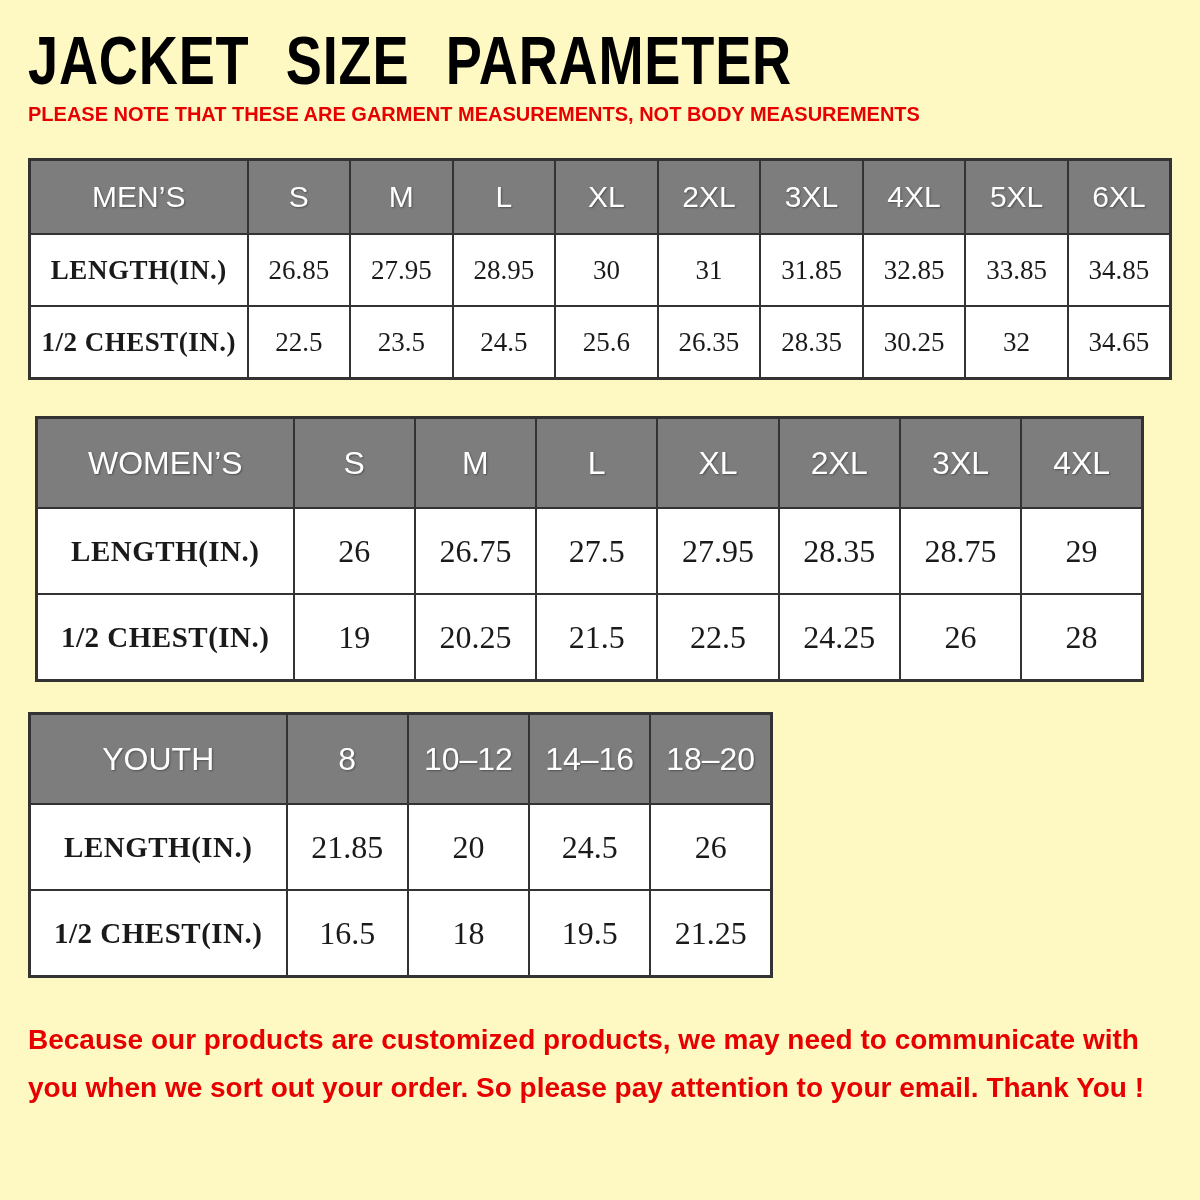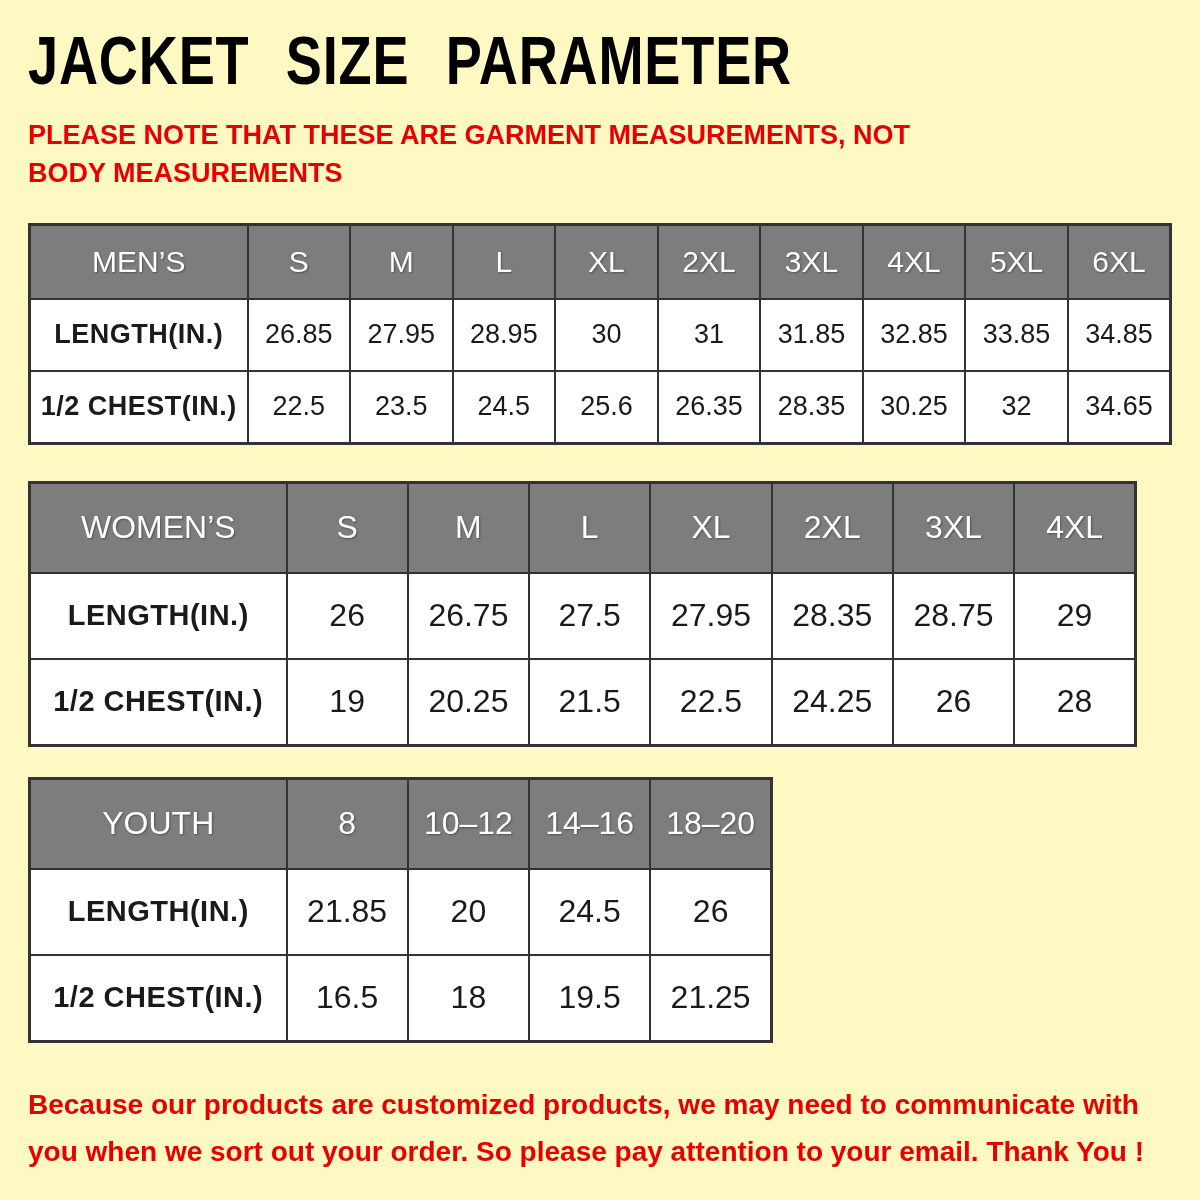--- a/index.html
+++ b/index.html
@@ -23,23 +23,23 @@
     font-weight: 900;
     line-height: 1.0;
     letter-spacing: 1px;
     word-spacing: 0.38em;
     color: #000;
     transform: scale(0.82, 1.04);
     transform-origin: left top;
     white-space: nowrap;
   }
   .note {
-    margin-top: 24px;
+    margin-top: 8px;
     max-width: 950px;
-    font-size: 27px;
+    font-size: 20px;
     line-height: 1.42;
     font-weight: 600;
     color: #e60000;
   }
   table.size-table {
     border-collapse: collapse;
     table-layout: fixed;
     margin-top: 30px;
     border: 3px solid #333333;
   }
@@ -49,31 +49,31 @@
     vertical-align: middle;
     padding: 0;
     overflow: hidden;
   }
   table.size-table th {
     background: #7d7d7d;
     color: #ffffff;
     font-weight: normal;
     text-shadow: 1px 1px 2px rgba(0,0,0,0.35);
   }
-  table.size-table td { background: #ffffff; color: #1a1a1a; }
+  table.size-table td { background: #ffffff; color: #1a1a1a; font-family: Liberation Serif, serif; }
   td.row-label { font-weight: bold; font-size: 28px; letter-spacing: 0.5px; }
 
   
   table.mens { width: 1144px; }
   table.mens th { height: 72px; font-size: 30px; }
   table.mens td { height: 70px; font-size: 27px; }
   table.mens col.label-col { width: 218px; }
 
   
-  table.womens { width: 1109px; margin-top: 36px; }
+  table.womens { width: 1109px; margin-top: 36px; margin-left: 7px; }
   table.youth  { width: 745px;  }
   table.womens th, table.youth th { height: 88px; font-size: 32px; }
   table.womens td, table.youth td { height: 84px; font-size: 32px; }
   table.womens col.label-col, table.youth col.label-col { width: 257px; }
   table.womens td.row-label, table.youth td.row-label { font-size: 29px; }
 
   .footer-1 {
     margin-top: 38px;
     max-width: 1120px;
     font-size: 28px;

